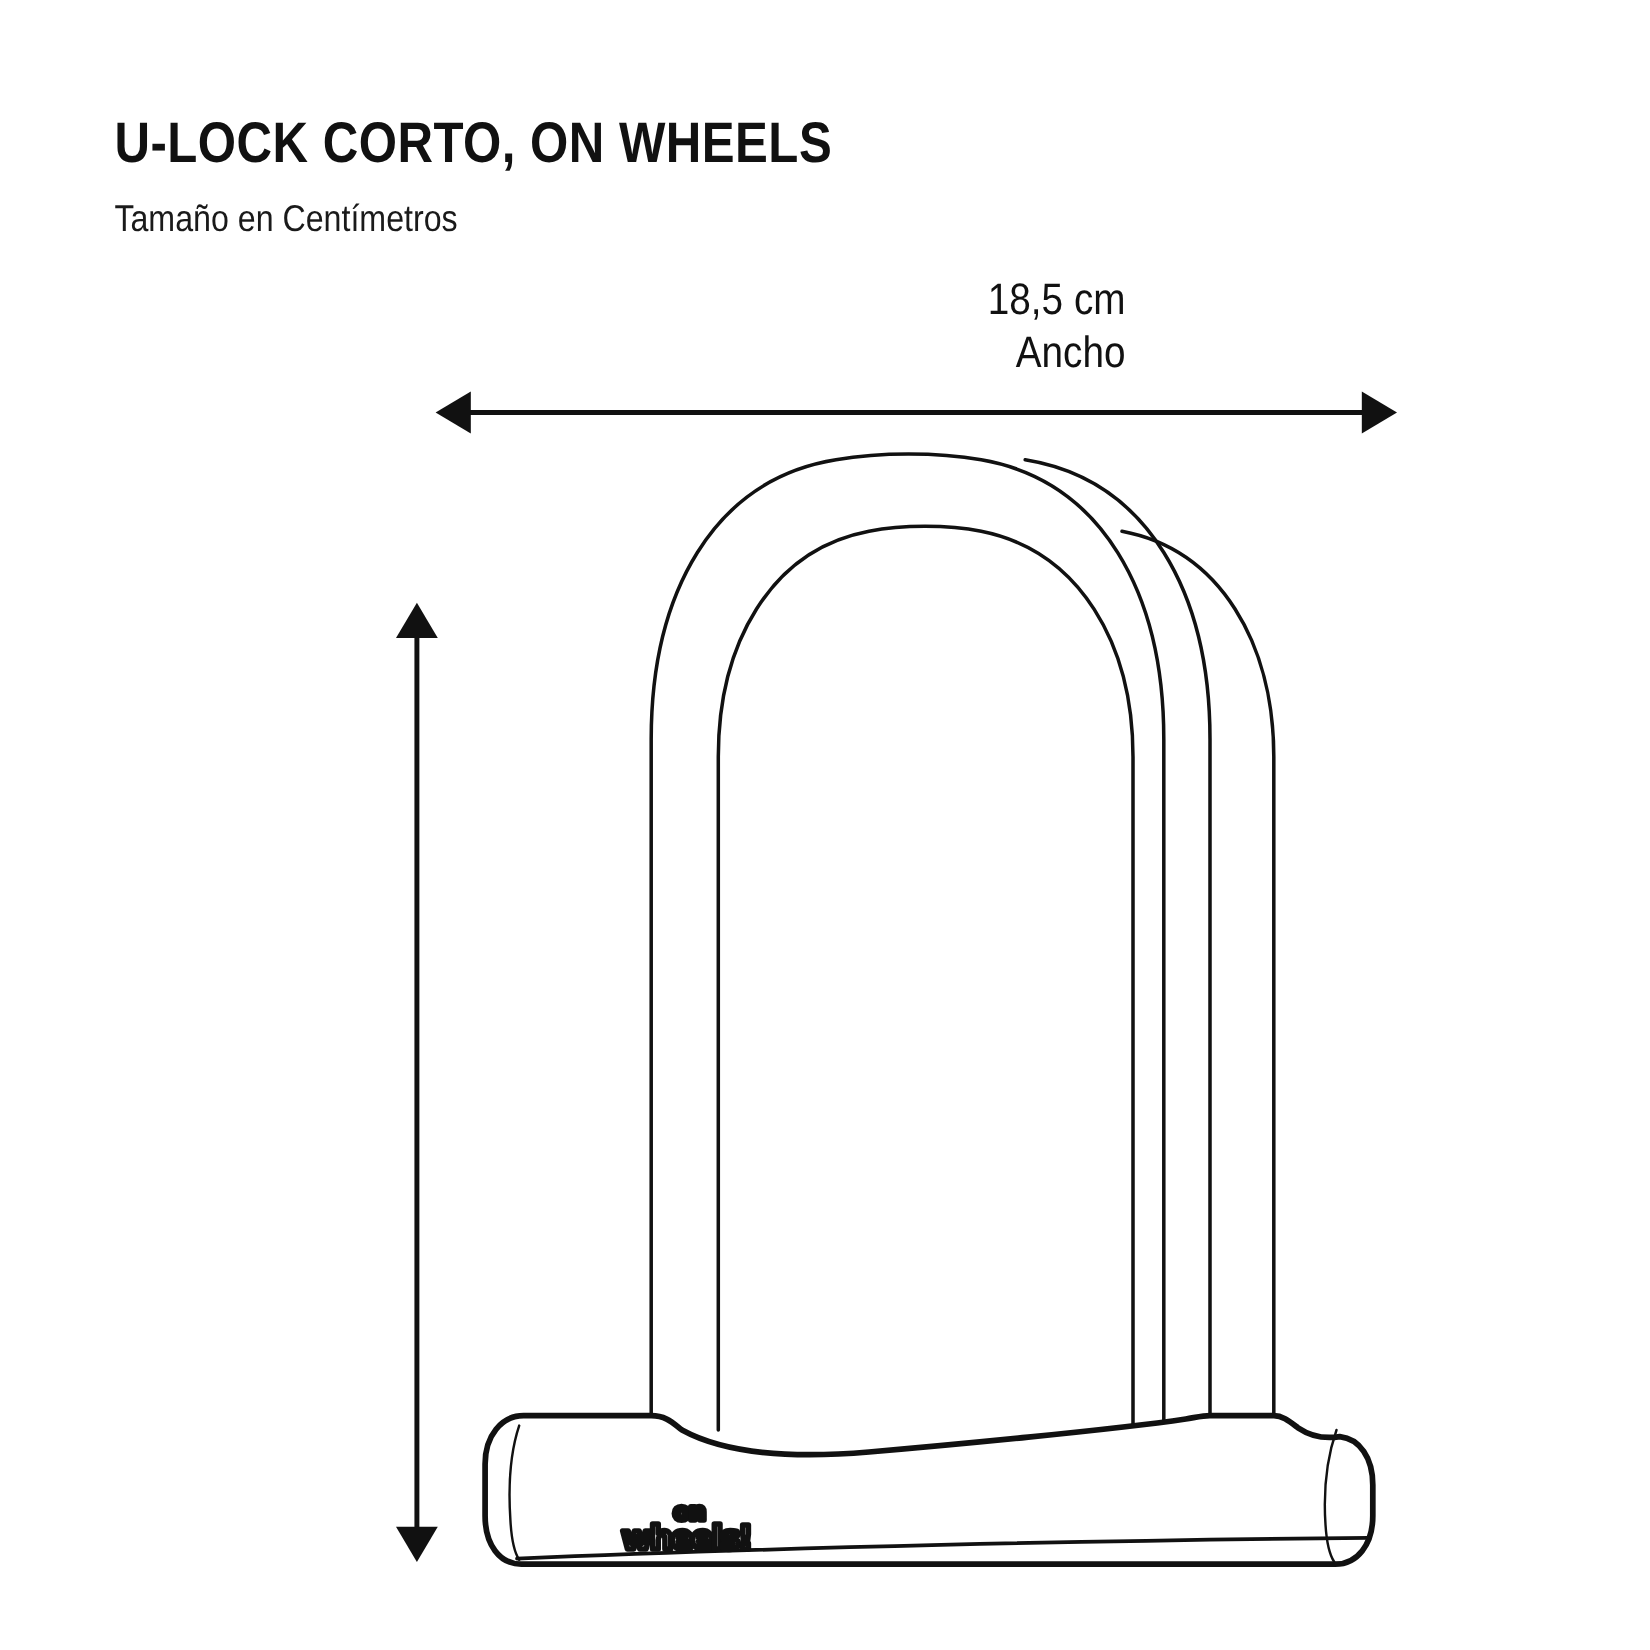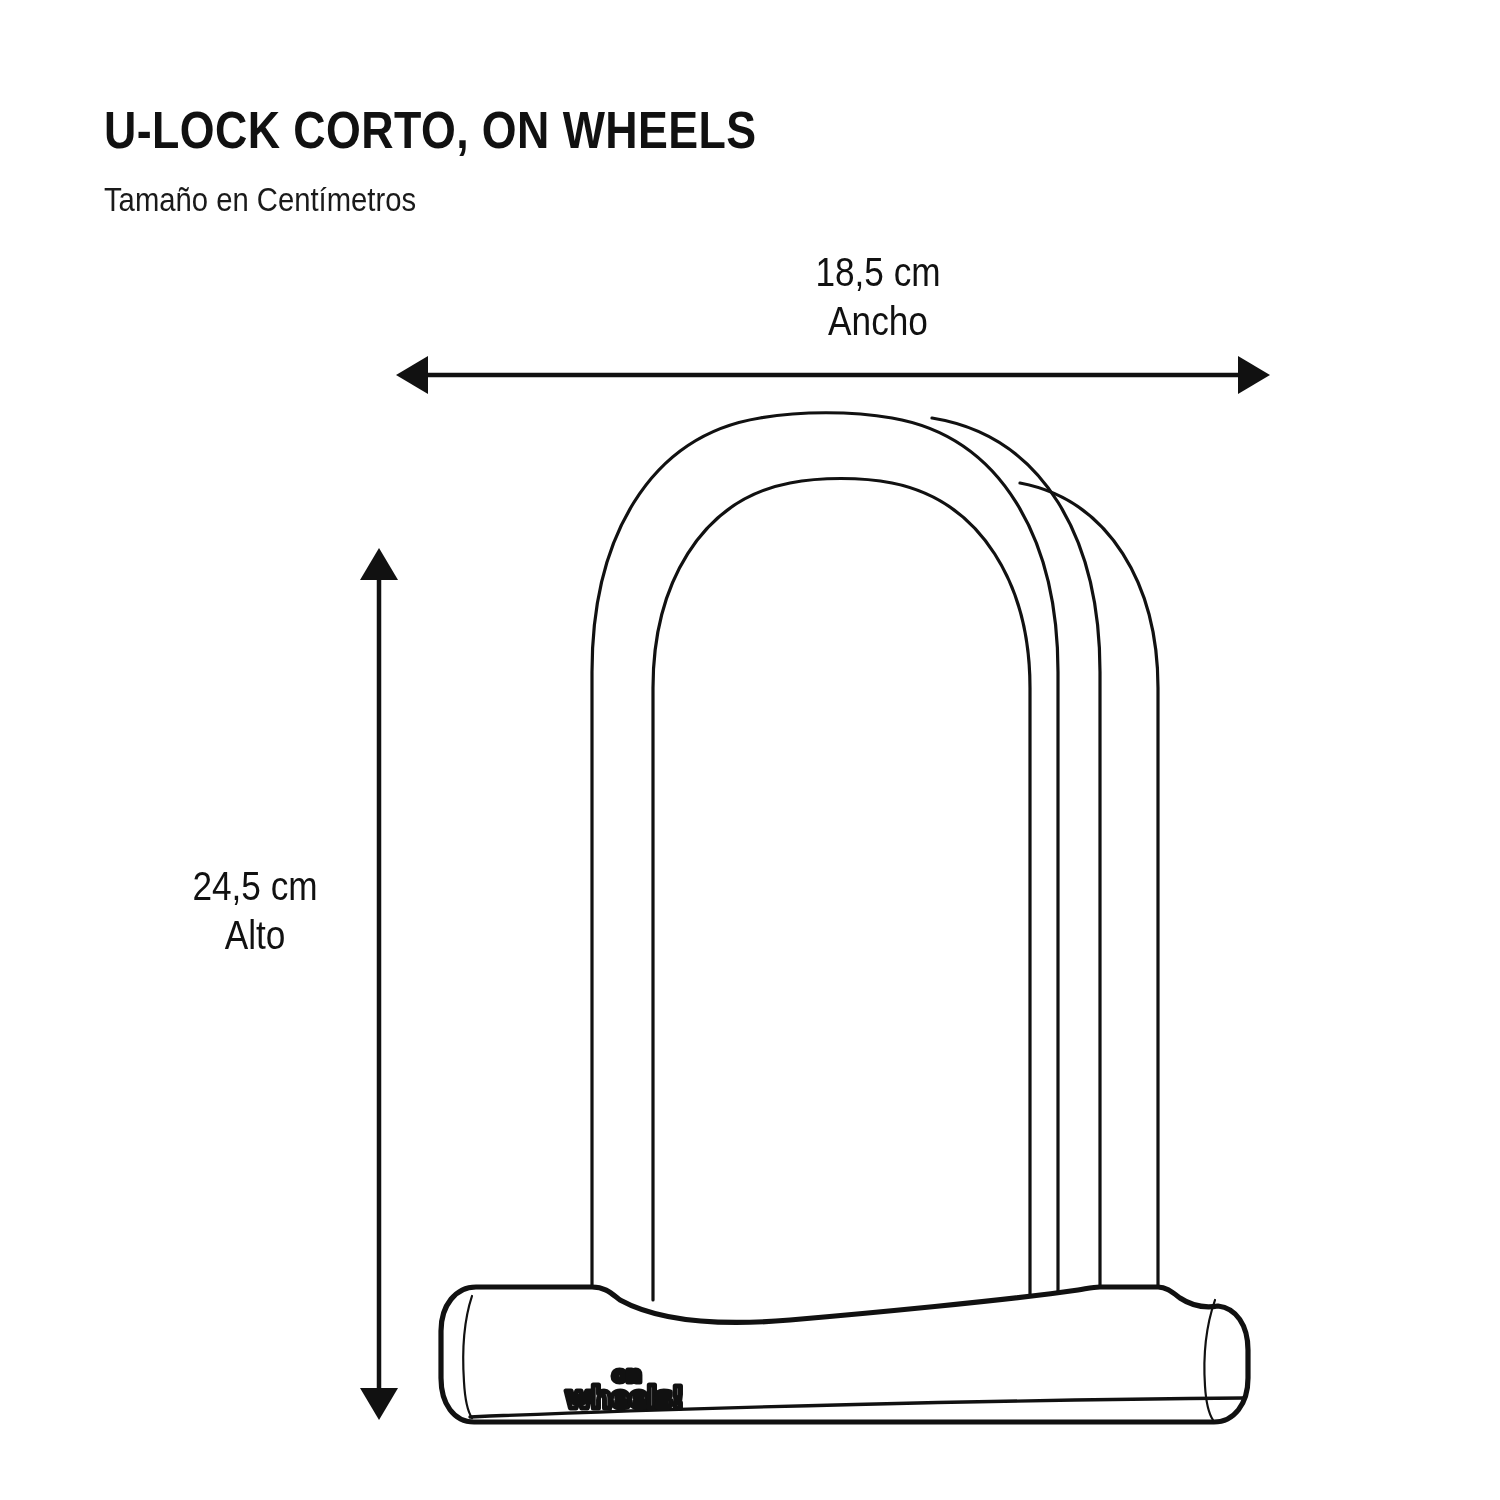--- a/index.html
+++ b/index.html
@@ -47,21 +47,21 @@
     margin-top: 26px;
     transform: scaleX(0.86);
     transform-origin: left top;
     white-space: nowrap;
     color: #1a1a1a;
   }
   .dim-label {
     position: absolute;
     font-family: "Liberation Sans Narrow", "Liberation Sans", sans-serif;
     font-weight: 400;
-    text-align: center;
+    text-align: right;
     line-height: 1.22;
     color: #111111;
     white-space: nowrap;
   }
   .dim-label .dim-value,
   .dim-label .dim-name {
     display: block;
     transform: scaleX(0.88);
   }
   #width-dimension-label {
@@ -129,24 +129,20 @@
   <div class="header-block">
     <div class="product-title">U-LOCK CORTO, ON WHEELS</div>
     <div class="product-subtitle">Tamaño en Centímetros</div>
   </div>
 
   <div class="dim-label" id="width-dimension-label">
     <span class="dim-value">18,5 cm</span>
     <span class="dim-name">Ancho</span>
   </div>
 
-  <div class="dim-label" id="height-dimension-label">
-    <span class="dim-value">24,5 cm</span>
-    <span class="dim-name">Alto</span>
-  </div>
 
   <svg class="diagram" viewBox="0 0 1500 1500">
 
     <g>
       <line class="dim-line" x1="418" y1="375" x2="1248" y2="375"></line>
       <polygon class="arrow-head" points="396,375 428,356 428,394"></polygon>
       <polygon class="arrow-head" points="1270,375 1238,356 1238,394"></polygon>
     </g>
 
     <g>

